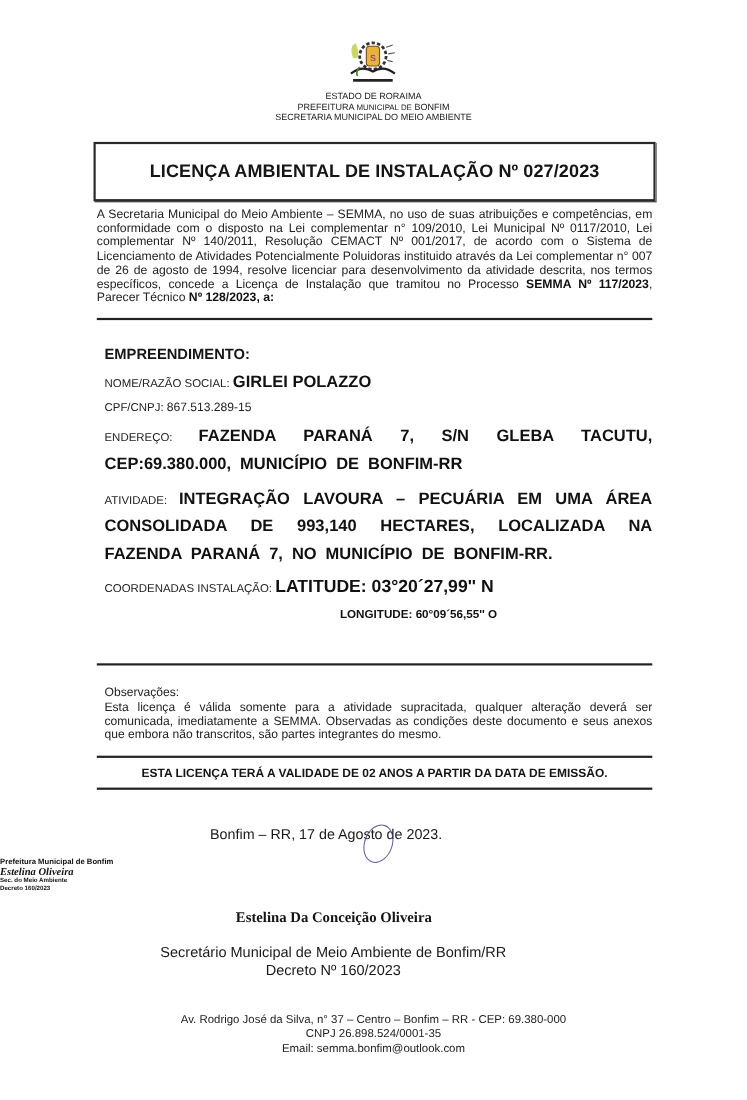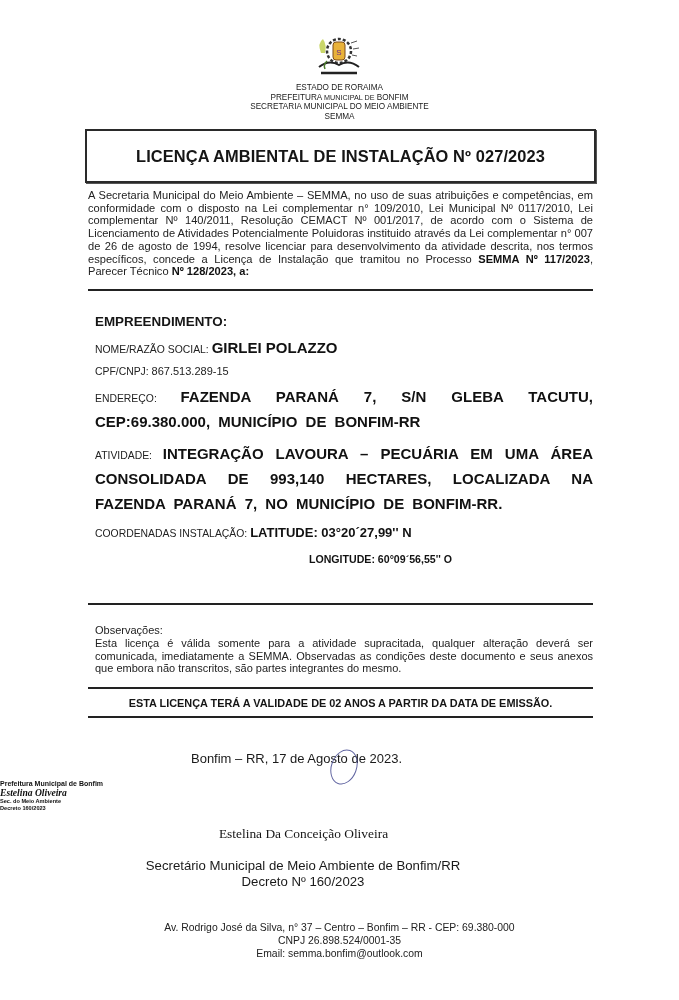--- a/index.html
+++ b/index.html
@@ -35,21 +35,21 @@
 
   .obs { left: 95px; top: 624px; width: 498px; font-size: 11px; line-height: 12.8px; color: #222; text-align: justify; }
   .validity { left: 88px; width: 505px; top: 697px; text-align: center; font-weight: bold; font-size: 10.9px; color: #151515; }
 
   .place-date { left: 0; width: 593px; top: 751px; text-align: center; font-size: 13px; color: #1a1a1a; }
   .stamp-oval { left: 331px; top: 749px; width: 24px; height: 34px; border: 1.4px solid #3a3f8a; border-radius: 50%; transform: rotate(20deg); opacity: 0.8; }
   .stamp { left: 0; width: 679px; top: 779px; text-align: left; color: #111; }
   .stamp .s1 { font-size: 7px; font-weight: bold; line-height: 9px; }
   .stamp .s2 { font-family: "Liberation Serif", serif; font-style: italic; font-weight: bold; font-size: 9.6px; line-height: 10px; }
   .stamp .s3 { font-size: 5.6px; font-weight: bold; line-height: 7px; }
-  .signer { left: 0; width: 607px; top: 826px; text-align: center; font-family: "Liberation Serif", serif; font-weight: normal; font-size: 13.4px; color: #151515; }
+  .signer { left: 0; width: 607px; top: 826px; text-align: center; font-family: "Liberation Serif", serif; font-weight: bold; font-size: 13.4px; color: #151515; }
   .role { left: 0; width: 606px; top: 858px; text-align: center; font-size: 13.2px; line-height: 15.5px; color: #1a1a1a; }
   .footer { left: 0; width: 679px; top: 921px; text-align: center; font-size: 10.4px; line-height: 13px; color: #222; }
 </style>
 </head>
 <body>
 
 <div class="abs crest">
   <svg width="52" height="46" viewBox="0 0 52 46">
     <path d="M8 20 Q4 10 10 6 Q14 12 12 20 Z" fill="#c9d66a"></path>
     <circle cx="26" cy="18" r="12" fill="none" stroke="#333" stroke-width="2.5" stroke-dasharray="3 2"></circle>
@@ -59,21 +59,20 @@
     <path d="M6 34 Q16 26 26 32 Q36 26 46 34" fill="none" stroke="#222" stroke-width="2"></path>
     <path d="M8 40 L44 40" stroke="#222" stroke-width="2.5"></path>
     <path d="M14 28 Q10 32 12 36" stroke="#4a7a2a" stroke-width="1.5" fill="none"></path>
   </svg>
 </div>
 
 <div class="abs header-lines">
   <div>ESTADO DE RORAIMA</div>
   <div><span>PREFEITURA </span><span class="sc">MUNICIPAL DE</span><span> BONFIM</span></div>
   <div>SECRETARIA MUNICIPAL DO MEIO AMBIENTE</div>
-  <div>SEMMA</div>
 </div>
 
 <div class="abs title-box">
   <span>LICENÇA AMBIENTAL DE INSTALAÇÃO Nº 027/2023</span>
 </div>
 
 <div class="abs intro">
   <span>A Secretaria Municipal do Meio Ambiente – SEMMA, no uso de suas atribuições e competências, em conformidade com o disposto na Lei complementar n° 109/2010, Lei Municipal Nº 0117/2010, Lei complementar Nº 140/2011, Resolução CEMACT Nº 001/2017, de acordo com o Sistema de Licenciamento de Atividades Potencialmente Poluidoras instituido através da Lei complementar n° 007 de 26 de agosto de 1994, resolve licenciar para desenvolvimento da atividade descrita, nos termos específicos, concede a Licença de Instalação que tramitou no Processo </span><b>SEMMA Nº 117/2023</b><span>, Parecer Técnico </span><b>Nº 128/2023, a:</b>
 </div>
 <div class="abs rule" style="top:289px;"></div>
@@ -86,21 +85,21 @@
 <div class="abs field" style="top:365px;">
   <span class="lbl">CPF/CNPJ: </span><span>867.513.289-15</span>
 </div>
 <div class="abs field justify spaced" style="top:385px;">
   <span class="lbl">ENDEREÇO: </span><b>FAZENDA PARANÁ 7, S/N GLEBA TACUTU,  CEP:69.380.000, MUNICÍPIO DE BONFIM-RR</b>
 </div>
 <div class="abs field justify spaced" style="top:442px;">
   <span class="lbl">ATIVIDADE: </span><b>INTEGRAÇÃO LAVOURA – PECUÁRIA  EM UMA ÁREA CONSOLIDADA DE 993,140 HECTARES, LOCALIZADA NA FAZENDA PARANÁ 7, NO MUNICÍPIO DE BONFIM-RR.</b>
 </div>
 <div class="abs field" style="top:525px;">
-  <span class="lbl">COORDENADAS INSTALAÇÃO: </span><b style="font-size:13px">LATITUDE: 03°20´27,99'' N</b>
+  <span class="lbl">COORDENADAS INSTALAÇÃO: </span><b style="font-size:16px">LATITUDE: 03°20´27,99'' N</b>
 </div>
 <div class="abs field" style="top:553px; left:287px; width:300px;padding-left:22px;">
   <b style="font-size:10.6px">LONGITUDE: 60°09´56,55'' O</b>
 </div>
 
 <div class="abs rule" style="top:603px;"></div>
 
 <div class="abs obs">
   <div>Observações:</div>
   <div>Esta licença é válida somente para a atividade supracitada, qualquer alteração deverá ser comunicada, imediatamente a SEMMA. Observadas as condições deste documento e seus anexos que embora não transcritos, são partes integrantes do mesmo.</div>

